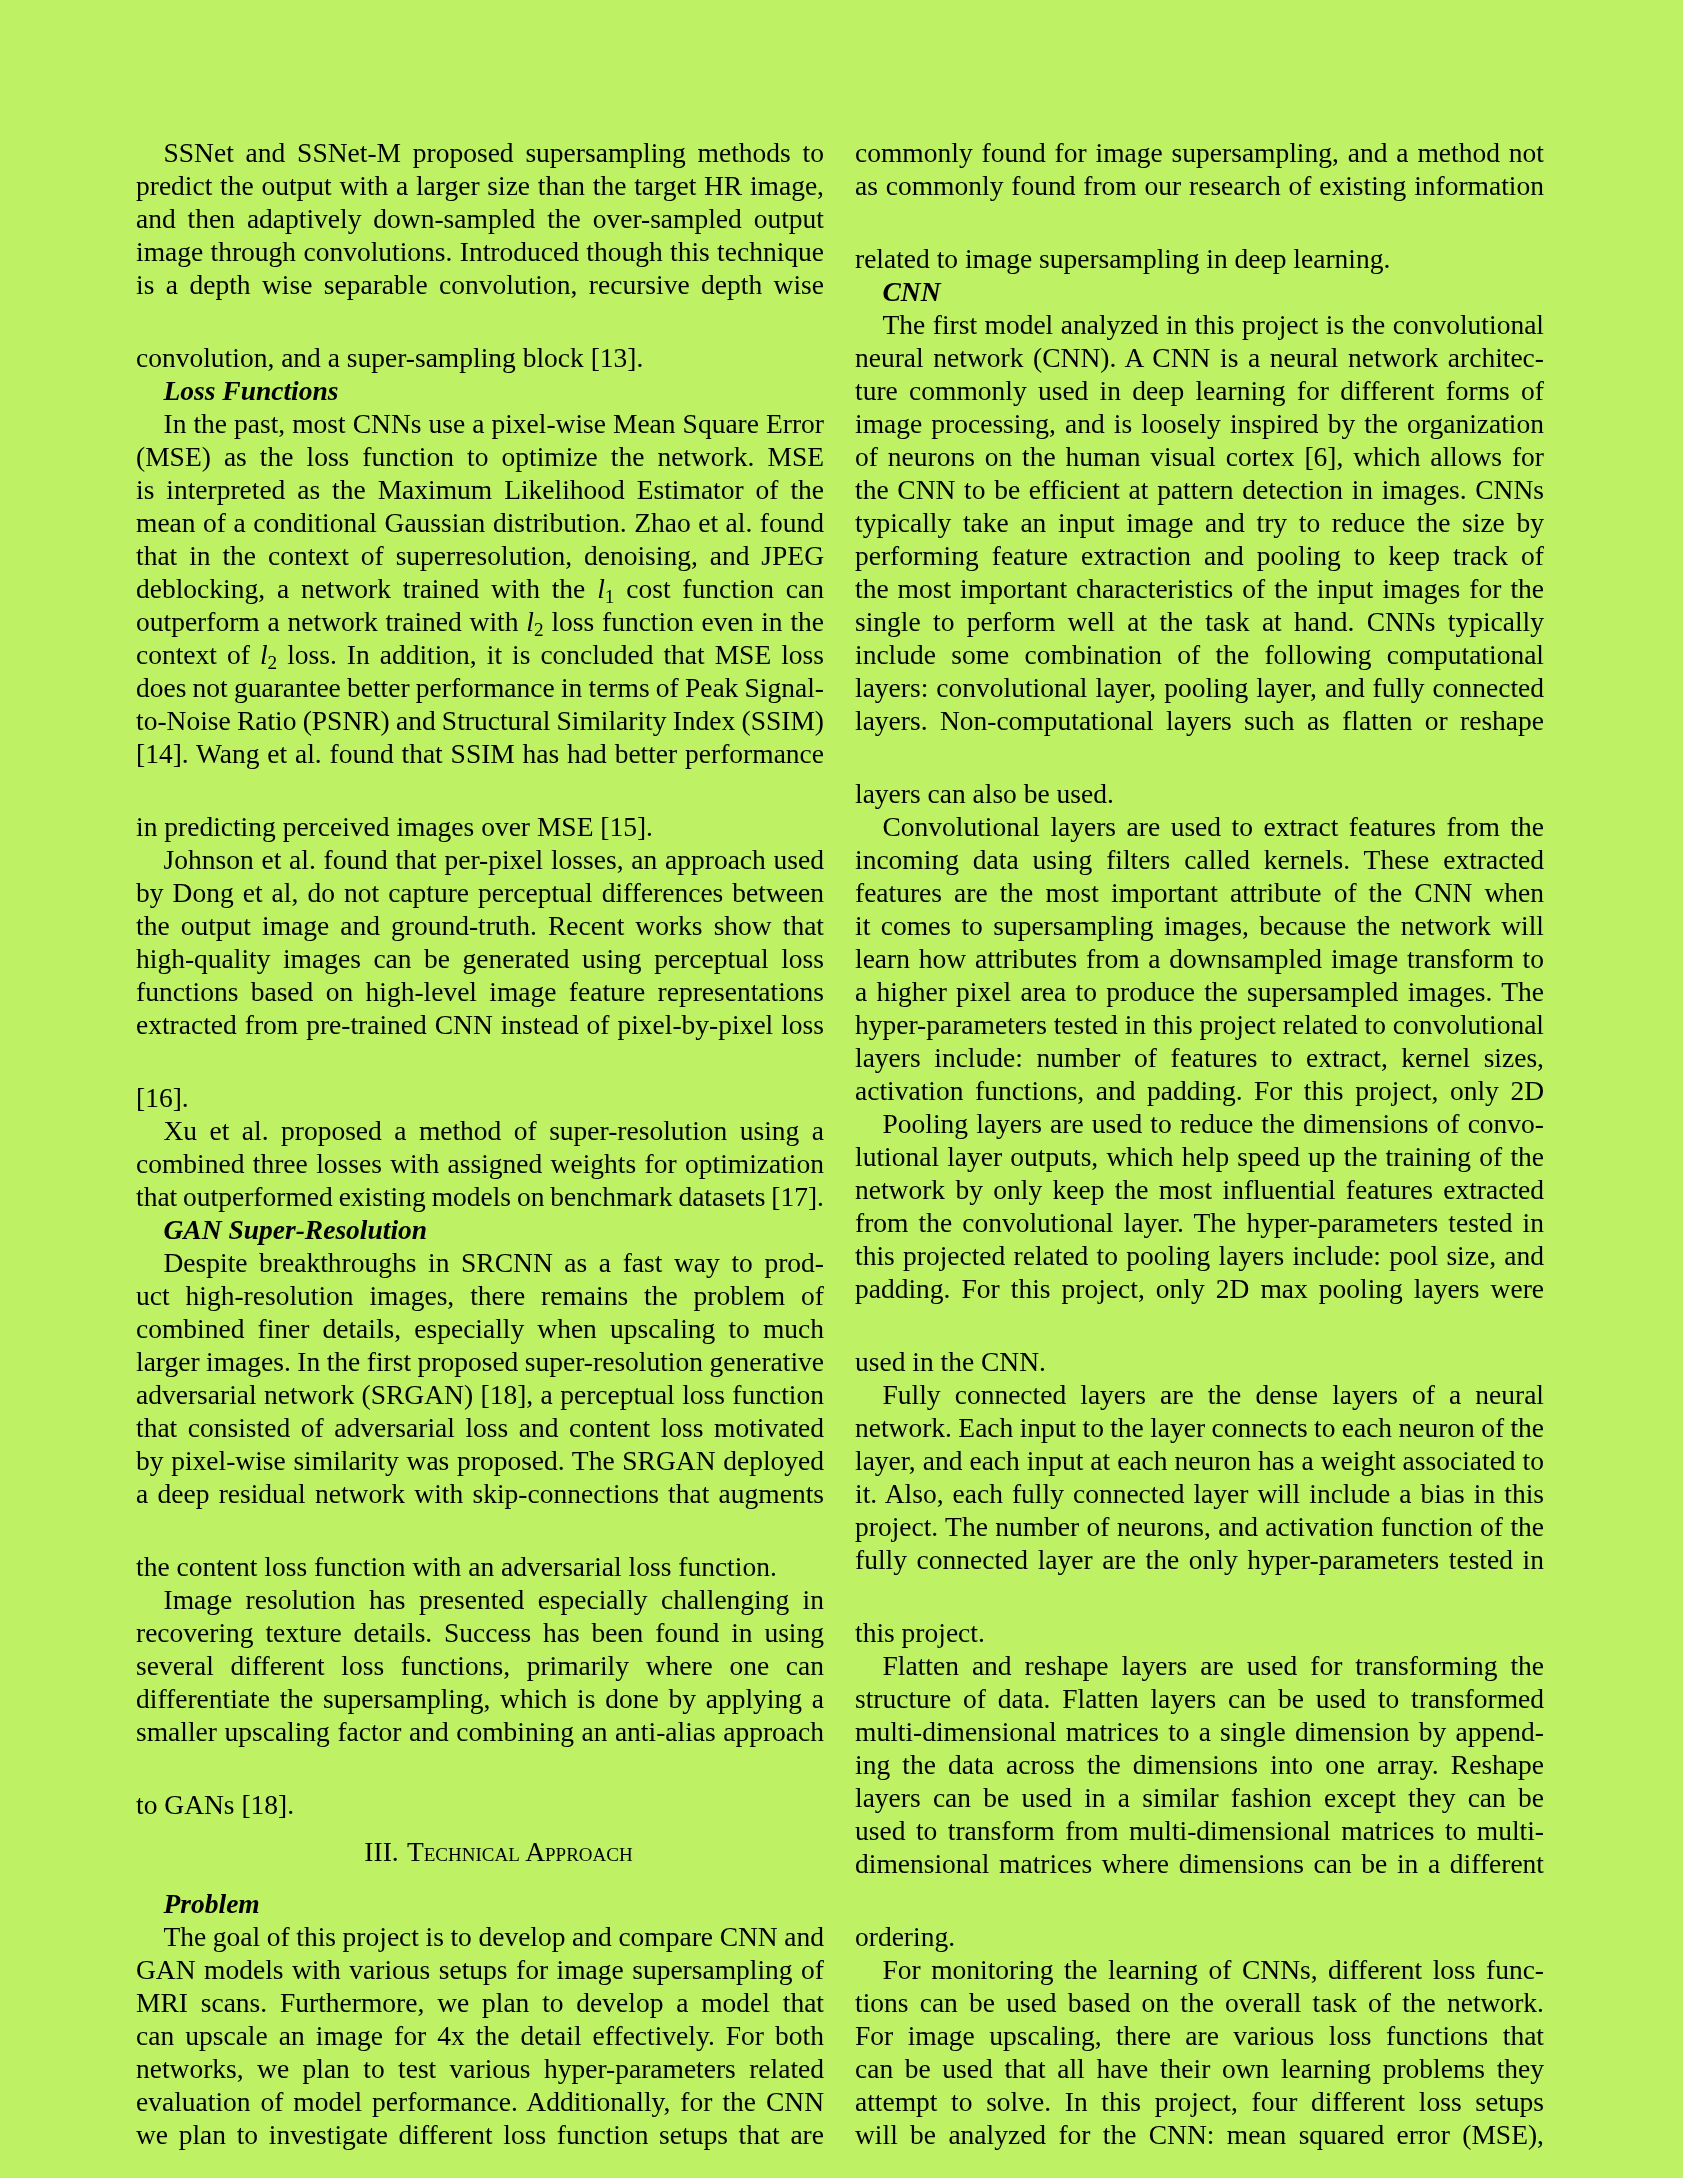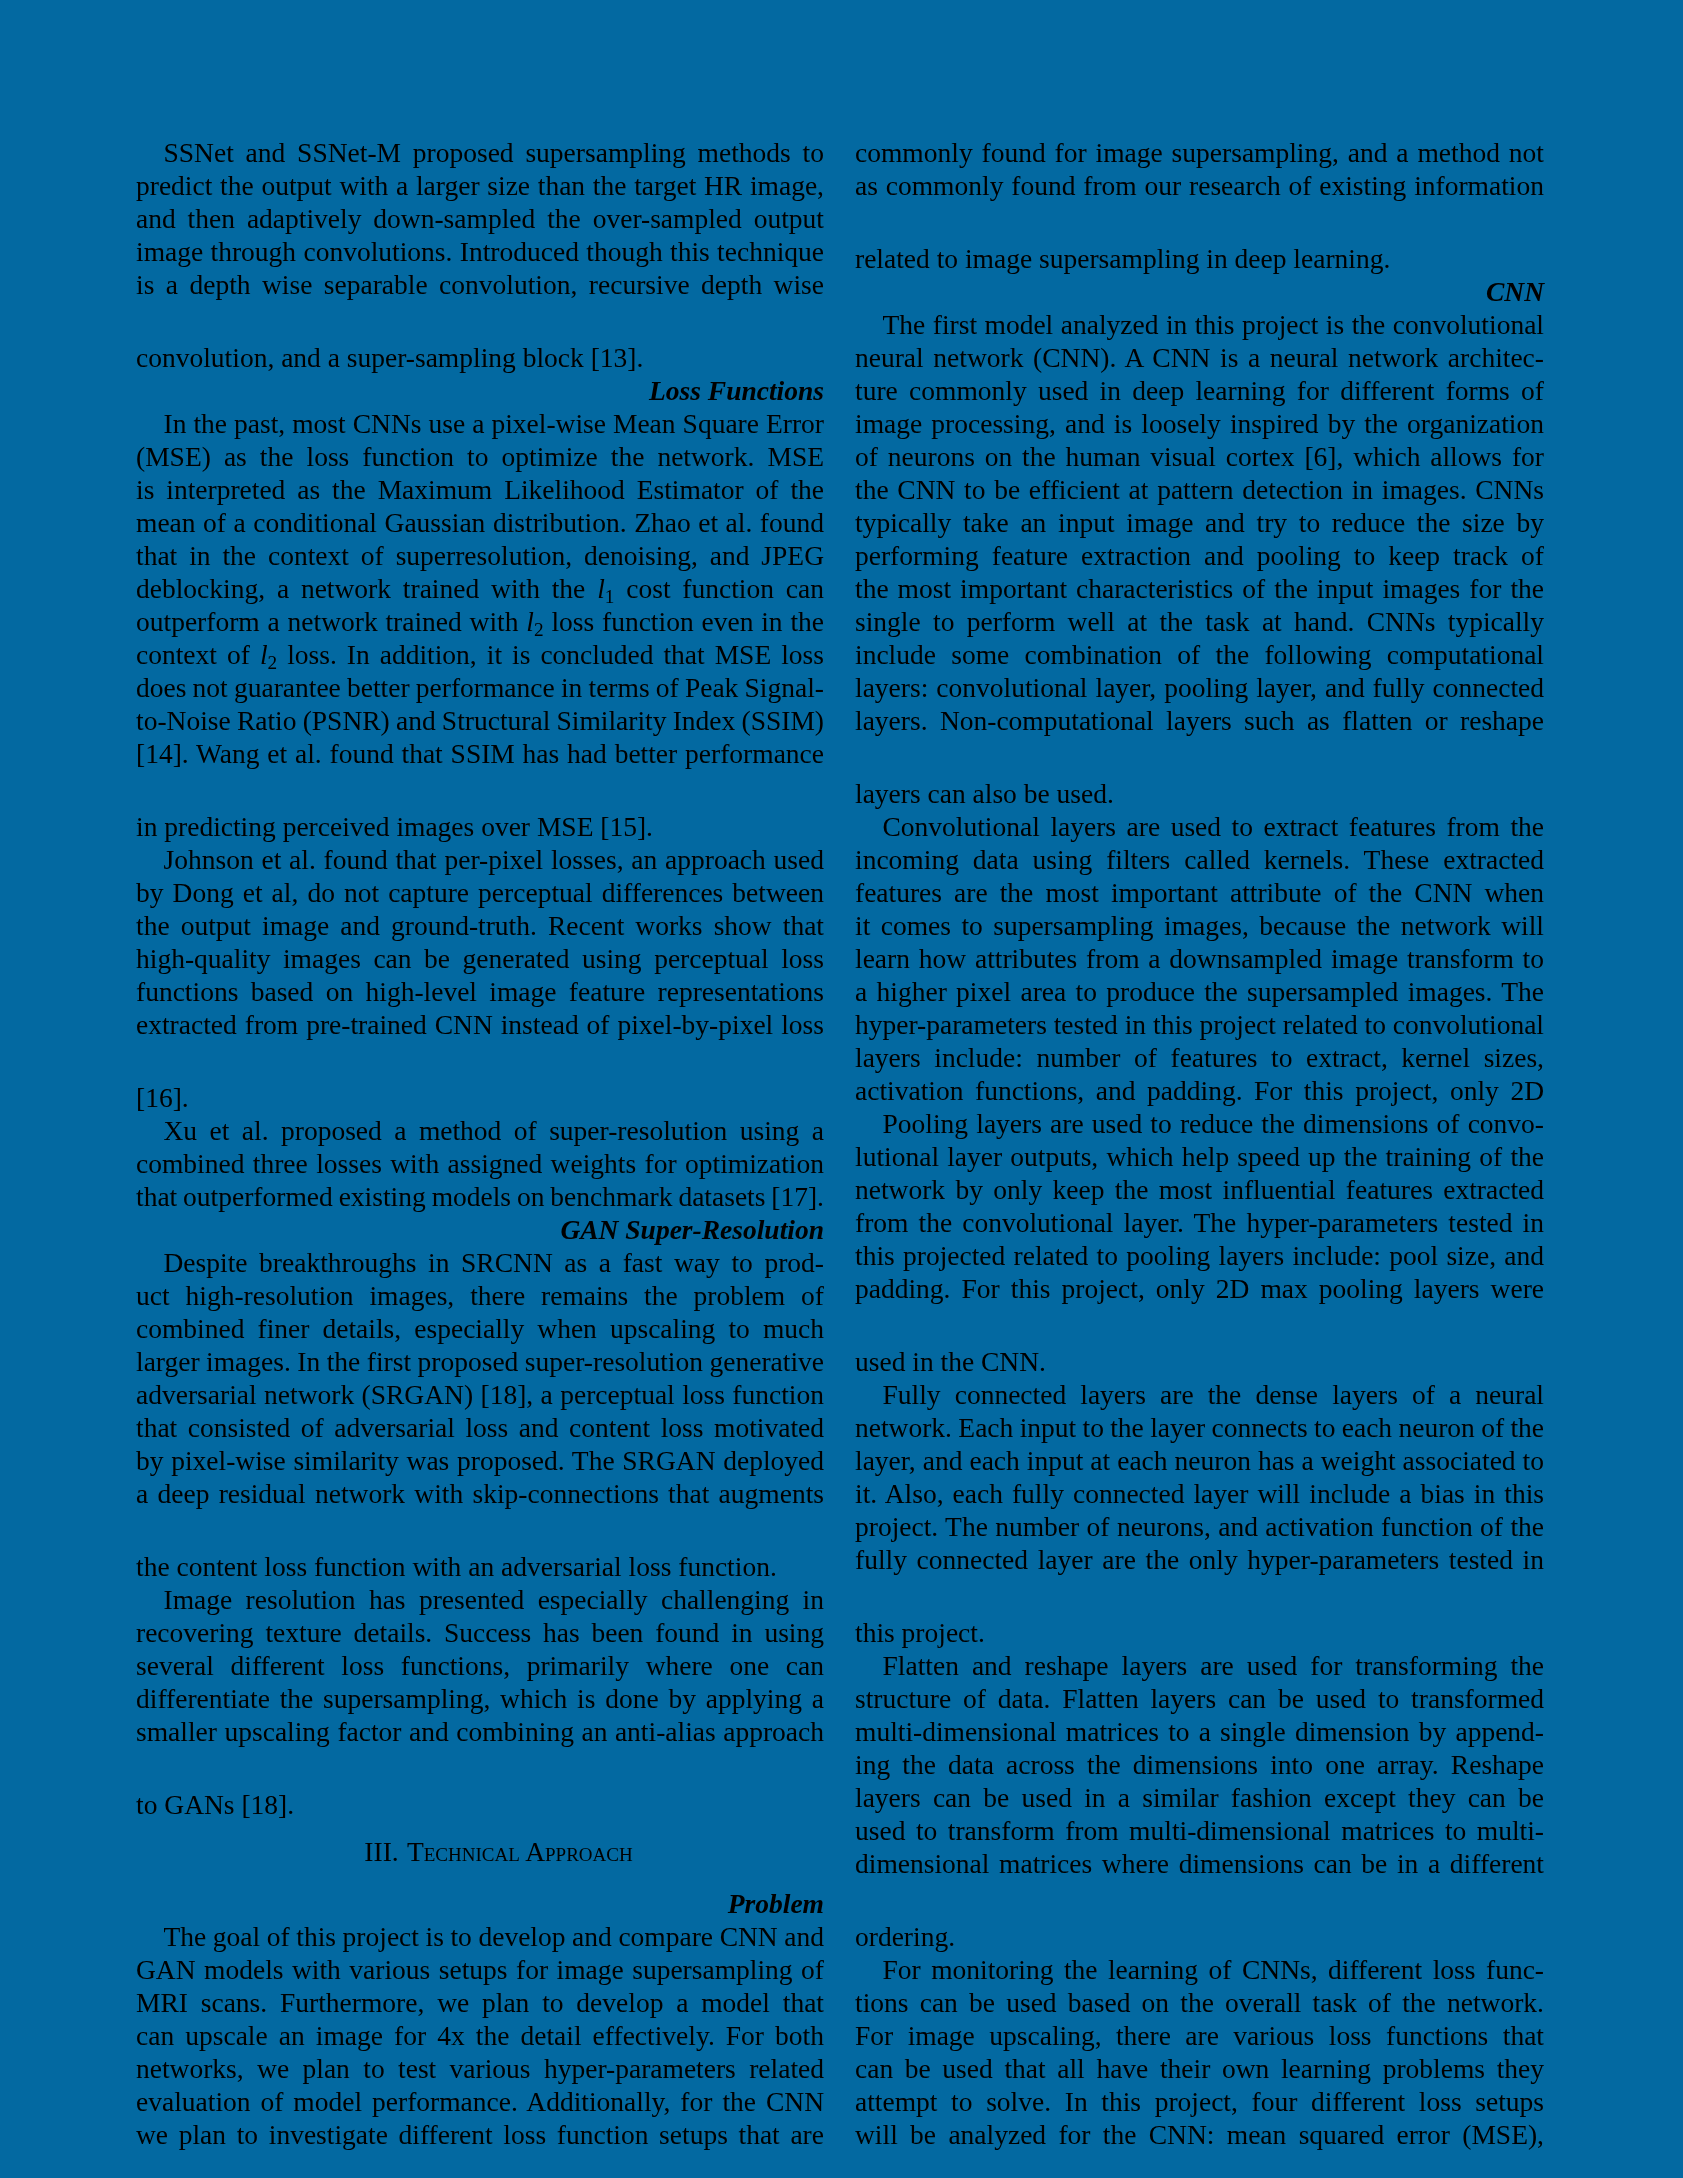--- a/index.html
+++ b/index.html
@@ -1,20 +1,20 @@
 <!DOCTYPE html>
 <html><head>
   <meta charset="utf-8">
   <style>
     html, body { margin: 0; padding: 0; background: #ffffff; }
     .page {
       position: relative;
       width: 1683px;
       height: 2178px;
-      background: #0369a1;
+      background: #bef264;
       color: #000000;
       font-family: "Liberation Serif", "DejaVu Serif", serif;
       font-size: 27.5px;
       line-height: 33px;
       overflow: hidden;
     }
     .col { position: absolute; top: 136px; }
     .col.left  { left: 136px; width: 688px; }
     .col.right { left: 855px; width: 689px; }
 
@@ -33,21 +33,20 @@
       word-spacing: 0;
       margin-top: 40px;
     }
     .hd {
       display: block;
       height: 33px;
       white-space: nowrap;
       font-weight: bold;
       font-style: italic;
       text-indent: 1em;
-      text-align: right;
     }
     .sec {
       display: block;
       height: 66px;
       padding-top: 14px;
       box-sizing: border-box;
       text-align: center;
       white-space: nowrap;
       font-variant: small-caps;
     }

